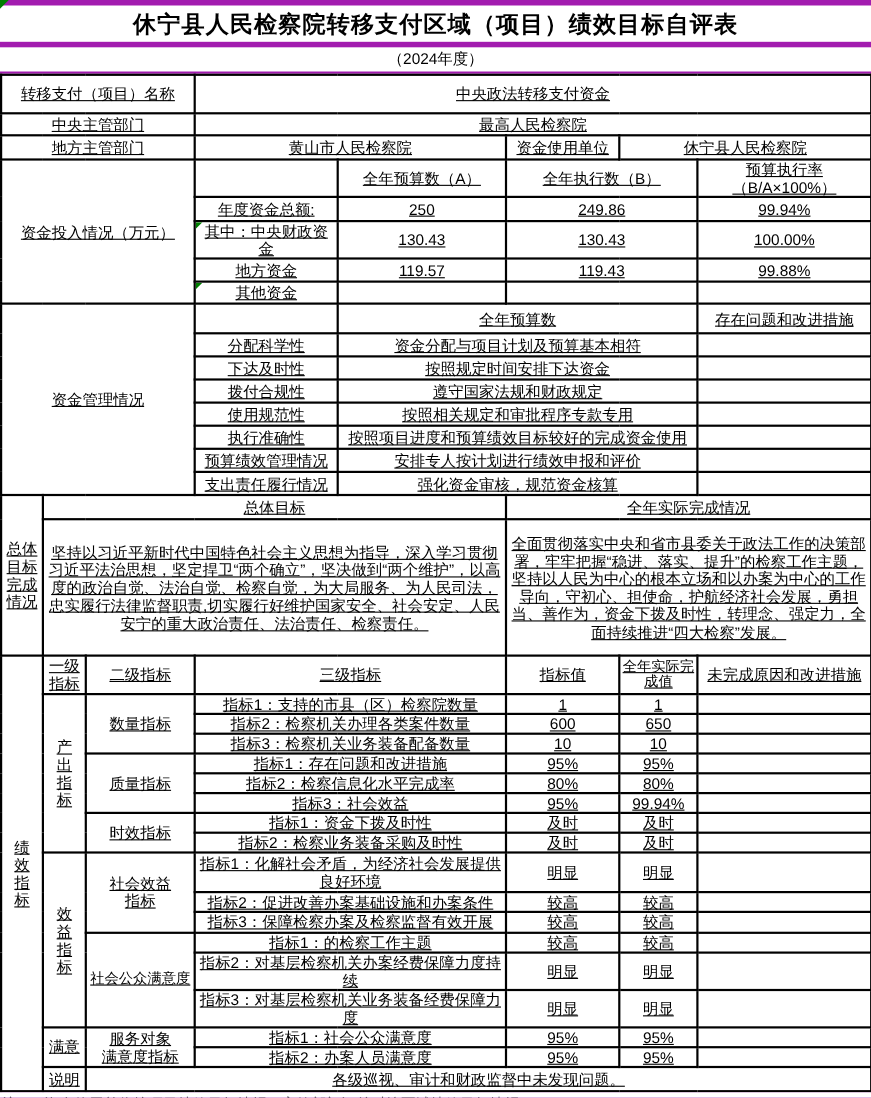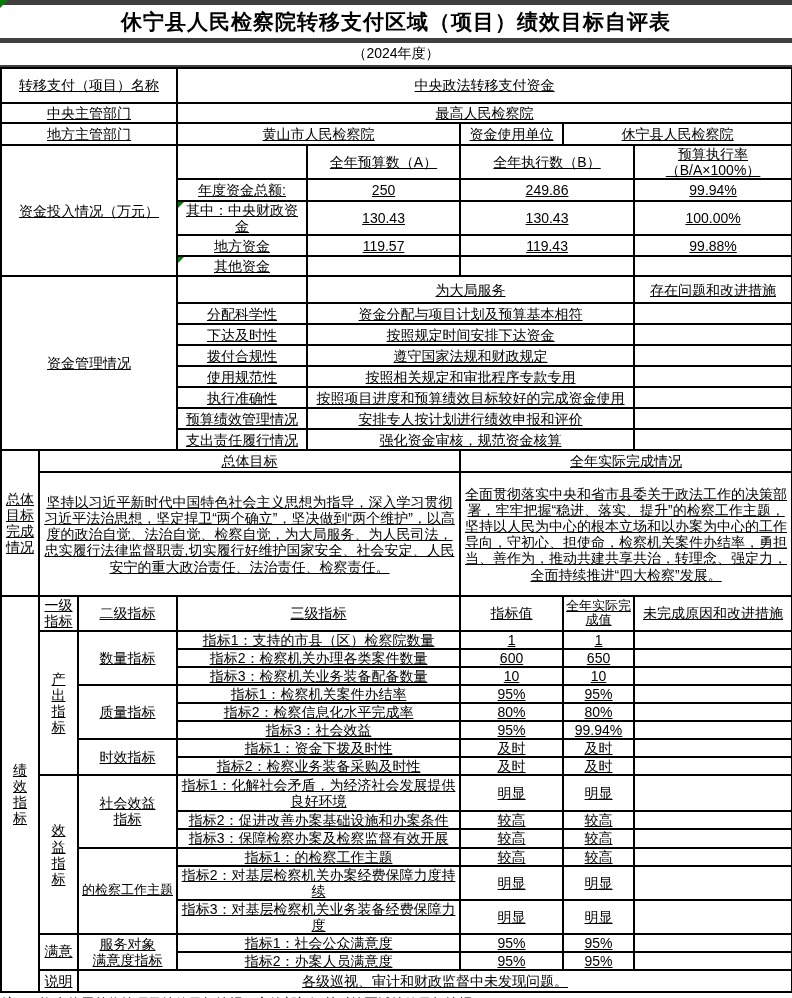--- a/index.html
+++ b/index.html
@@ -1,20 +1,20 @@
 <!DOCTYPE html>
 <html><head>
 <meta charset="utf-8">
 <style>
   * { margin:0; padding:0; box-sizing:border-box; }
   html,body { background:#e8e8e8; }
   body { font-family:"Liberation Sans","DejaVu Sans",sans-serif; }
   .page {
     position:relative; width:792px; height:998px; margin:0 auto;
-    background:#404040; overflow:hidden; color:#000;
+    background:#a21caf; overflow:hidden; color:#000;
   }
   .corner-tri {
     position:absolute; top:0; left:0; width:0; height:0;
     border-top:8px solid #007F00; border-right:8px solid transparent; z-index:5;
   }
   .band { background:#FFFFFF; width:792px; display:flex; align-items:center; justify-content:center; }
   .title-band { margin-top:5px; height:33px; }
   .title-band h1 { font-size:21px; font-weight:bold; letter-spacing:1px; }
   .subtitle-band { margin-top:5px; height:22px; font-size:14px; margin-bottom:2px;justify-content:center; }
 
@@ -112,21 +112,21 @@
     <tr style="height:20px">
       <td class="gt">其他资金</td>
       <td></td>
       <td colspan="2"></td>
       <td class="left"></td>
     </tr>
 
     <tr style="height:27px">
       <td colspan="3" rowspan="8" class="lab15">资金管理情况</td>
       <td></td>
-      <td colspan="3">为大局服务</td>
+      <td colspan="3">全年预算数</td>
       <td>存在问题和改进措施</td>
     </tr>
     <tr style="height:21px">
       <td class="left">分配科学性</td>
       <td colspan="3" class="left">资金分配与项目计划及预算基本相符</td>
       <td></td>
     </tr>
     <tr style="height:21px">
       <td class="left">下达及时性</td>
       <td colspan="3" class="left">按照规定时间安排下达资金</td>
@@ -161,21 +161,21 @@
     <tr style="height:22px">
       <td rowspan="2" class="vlab">总体
 目标
 完成
 情况</td>
       <td colspan="4" class="lab15">总体目标</td>
       <td colspan="3" class="lab15">全年实际完成情况</td>
     </tr>
     <tr style="height:124px">
       <td colspan="4" class="just">坚持以习近平新时代中国特色社会主义思想为指导，深入学习贯彻习近平法治思想，坚定捍卫“两个确立”，坚决做到“两个维护”，以高度的政治自觉、法治自觉、检察自觉，为大局服务、为人民司法，忠实履行法律监督职责,切实履行好维护国家安全、社会安定、人民安宁的重大政治责任、法治责任、检察责任。</td>
-      <td colspan="3" class="just">全面贯彻落实中央和省市县委关于政法工作的决策部署，牢牢把握“稳进、落实、提升”的检察工作主题，坚持以人民为中心的根本立场和以办案为中心的工作导向，守初心、担使命，检察机关案件办结率，勇担当、善作为，推动共建共享共治，转理念、强定力，全面持续推进“四大检察”发展。</td>
+      <td colspan="3" class="just">全面贯彻落实中央和省市县委关于政法工作的决策部署，牢牢把握“稳进、落实、提升”的检察工作主题，坚持以人民为中心的根本立场和以办案为中心的工作导向，守初心、担使命，护航经济社会发展，勇担当、善作为，资金下拨及时性，转理念、强定力，全面持续推进“四大检察”发展。</td>
     </tr>
 
     <tr style="height:30px">
       <td rowspan="18" class="vlab">绩
 效
 指
 标</td>
       <td>一级
 指标</td>
       <td>二级指标</td>
@@ -204,21 +204,21 @@
       <td></td>
     </tr>
     <tr style="height:17px">
       <td colspan="2" class="left">指标3：检察机关业务装备配备数量</td>
       <td>10</td>
       <td>10</td>
       <td></td>
     </tr>
     <tr style="height:17px">
       <td rowspan="3">质量指标</td>
-      <td colspan="2" class="left">指标1：检察机关案件办结率</td>
+      <td colspan="2" class="left">指标1：存在问题和改进措施</td>
       <td>95%</td>
       <td>95%</td>
       <td></td>
     </tr>
     <tr style="height:17px">
       <td colspan="2" class="left">指标2：检察信息化水平完成率</td>
       <td>80%</td>
       <td>80%</td>
       <td></td>
     </tr>
@@ -260,21 +260,21 @@
       <td>较高</td>
       <td></td>
     </tr>
     <tr style="height:17px">
       <td colspan="2" class="left">指标3：保障检察办案及检察监督有效开展</td>
       <td>较高</td>
       <td>较高</td>
       <td></td>
     </tr>
     <tr style="height:17px">
-      <td rowspan="3" style="font-size:13px">的检察工作主题</td>
+      <td rowspan="3" style="font-size:13px">社会公众满意度</td>
       <td colspan="2" class="left">指标1：的检察工作主题</td>
       <td>较高</td>
       <td>较高</td>
       <td></td>
     </tr>
     <tr style="height:17px">
       <td colspan="2" class="left">指标2：对基层检察机关办案经费保障力度持续</td>
       <td>明显</td>
       <td>明显</td>
       <td></td>

